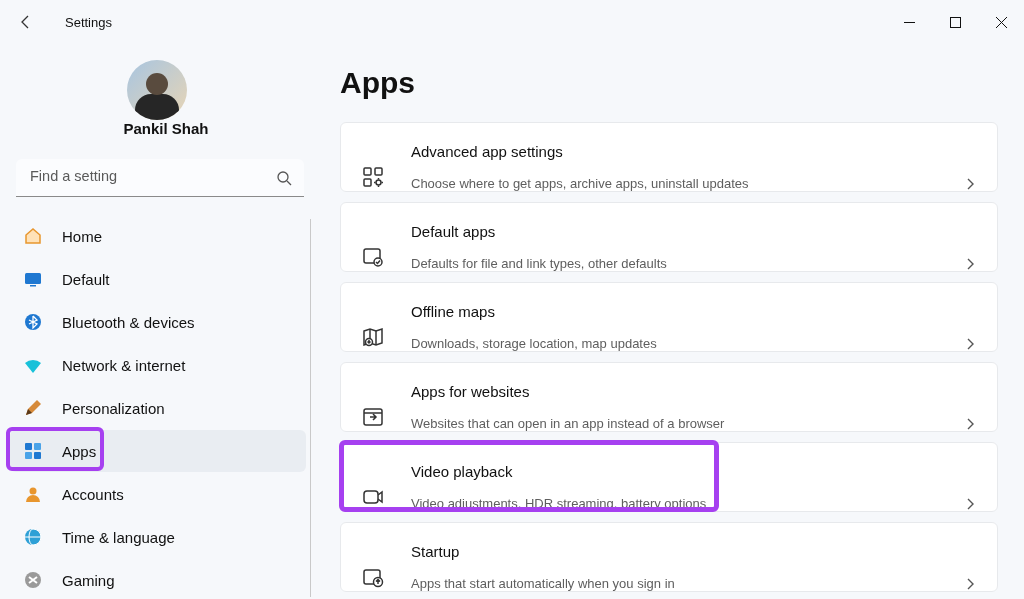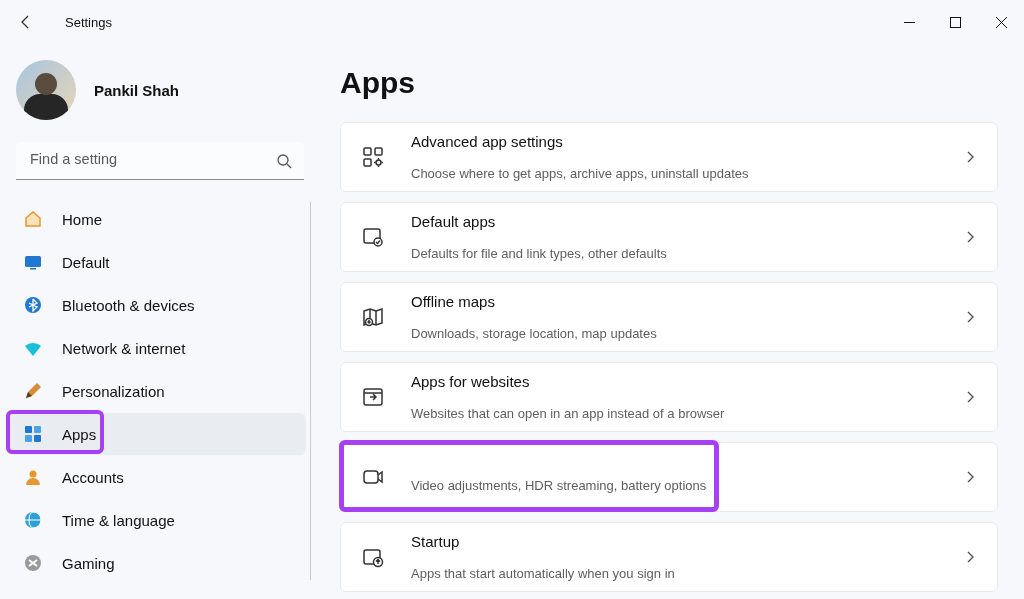--- a/index.html
+++ b/index.html
@@ -7,42 +7,42 @@
 
 .titlebar { display: flex; align-items: center; height: 44px; padding: 0 0 0 14px; }
 .titlebar .back { width: 24px; height: 24px; display: flex; align-items: center; justify-content: center; color: #333; cursor: pointer; }
 .titlebar .title { font-size: 13px; color: #111; margin-left: 27px; }
 .titlebar .win-controls { margin-left: auto; display: flex; }
 .titlebar .win-btn { width: 46px; height: 32px; display: flex; align-items: center; justify-content: center; color: #111; }
 
 .main { display: flex; height: calc(599px - 44px); }
 
 .sidebar { width: 320px; padding: 10px 10px 10px 10px; position: relative; }
-.profile { display: flex; align-items: center; padding: 6px 12px 16px 6px; }
+.profile { display: flex; align-items: center; padding: 6px 12px 16px 6px; flex-direction: column; }
 .avatar { width: 60px; height: 60px; border-radius: 50%; background: linear-gradient(135deg,#a8c5e0 0%,#e8d5b5 100%); position: relative; overflow: hidden; }
 .avatar::after { content:""; position:absolute; left:50%; top:22%; transform:translateX(-50%); width:22px; height:22px; border-radius:50%; background:#594b3e; }
 .avatar::before { content:""; position:absolute; left:50%; bottom:-6px; transform:translateX(-50%); width:44px; height:32px; border-radius:16px 16px 0 0; background:#262626; }
 .profile-name { font-size: 15px; font-weight: 600; color: #111; margin-left: 18px; }
 
 .search { position: relative; margin: 6px 6px 18px 6px; }
 .search input { width: 100%; height: 38px; border: none; border-bottom: 1.5px solid #8a8a8a; background: #fbfcfe; border-radius: 6px 6px 0 0; padding: 0 40px 4px 14px; font-size: 14.5px; color: #555; outline: none; }
 .search input::placeholder { color: #5a5a5a; }
 .search .sicon { position: absolute; right: 12px; top: 50%; transform: translateY(-50%); color: #555; }
 
 .nav { position: relative; padding-right: 4px; }
 .nav-divider { position: absolute; right: -1px; top: 4px; bottom: 4px; width: 1.5px; background: #c9c9c9; }
 .nav-item { display: flex; align-items: center; height: 42px; padding: 0 12px 0 12px; border-radius: 6px; font-size: 15px; color: #111; cursor: pointer; margin-bottom: 1px; }
 .nav-item .nicon { width: 22px; height: 22px; margin-right: 18px; display: flex; align-items: center; justify-content: center; }
 .nav-item.selected { background: #e9edf2; }
 .highlight-apps { position: absolute; border: 4px solid #a640f0; border-radius: 6px; pointer-events: none; }
 
 .content { flex: 1; padding: 22px 26px 0 20px; overflow-y: auto; }
 .content h1 { font-size: 30px; font-weight: 600; color: #111; margin-bottom: 22px; }
 
-.card { background: #fff; border: 1px solid #e7e9ec; border-radius: 6px; height: 70px; display: flex; align-items: center; padding: 0 20px 0 18px; margin-bottom: 10px; cursor: pointer; position: relative; }
+.card { background: #fff; border: 1px solid #e7e9ec; border-radius: 6px; height: 70px; display: flex; align-items: flex-end; padding: 0 20px 0 18px; margin-bottom: 10px; cursor: pointer; position: relative; }
 .card .cicon { width: 28px; height: 28px; display: flex; align-items: center; justify-content: center; color: #333; margin-right: 24px; }
 .card .ctext { flex: 1; }
 .card .ctitle { font-size: 15px; color: #111; }
 .card .csub { font-size: 13px; color: #5e5e5e; margin-top: 16px; }
 .card .chev { color: #555; }
 .highlight-video { border: 5px solid #a640f0; border-radius: 6px; position: absolute; pointer-events: none; }
 
 svg { display: block; }
 </style>
 </head>
@@ -261,20 +261,21 @@
     </div>
 
     <div class="card" style="position:relative;">
       <span class="cicon">
           <svg width="24" height="24" viewBox="0 0 24 24" fill="none" stroke="currentColor" stroke-width="1.5">
             <rect x="3" y="6" width="14" height="12" rx="3"></rect>
             <path d="M17 10 L21 7 V17 L17 14"></path>
           </svg>
         </span>
       <div class="ctext">
+        <div class="ctitle">Video playback</div>
         <div class="csub">Video adjustments, HDR streaming, battery options</div>
       </div>
       <span class="chev">
           <svg width="14" height="14" viewBox="0 0 14 14" fill="none" stroke="currentColor" stroke-width="1.4">
             <path d="M5 2 L10 7 L5 12"></path>
           </svg>
         </span>
       <span class="highlight-video" style="left:-2px;top:-3px;width:380px;height:72px;"></span>
     </div>
 

